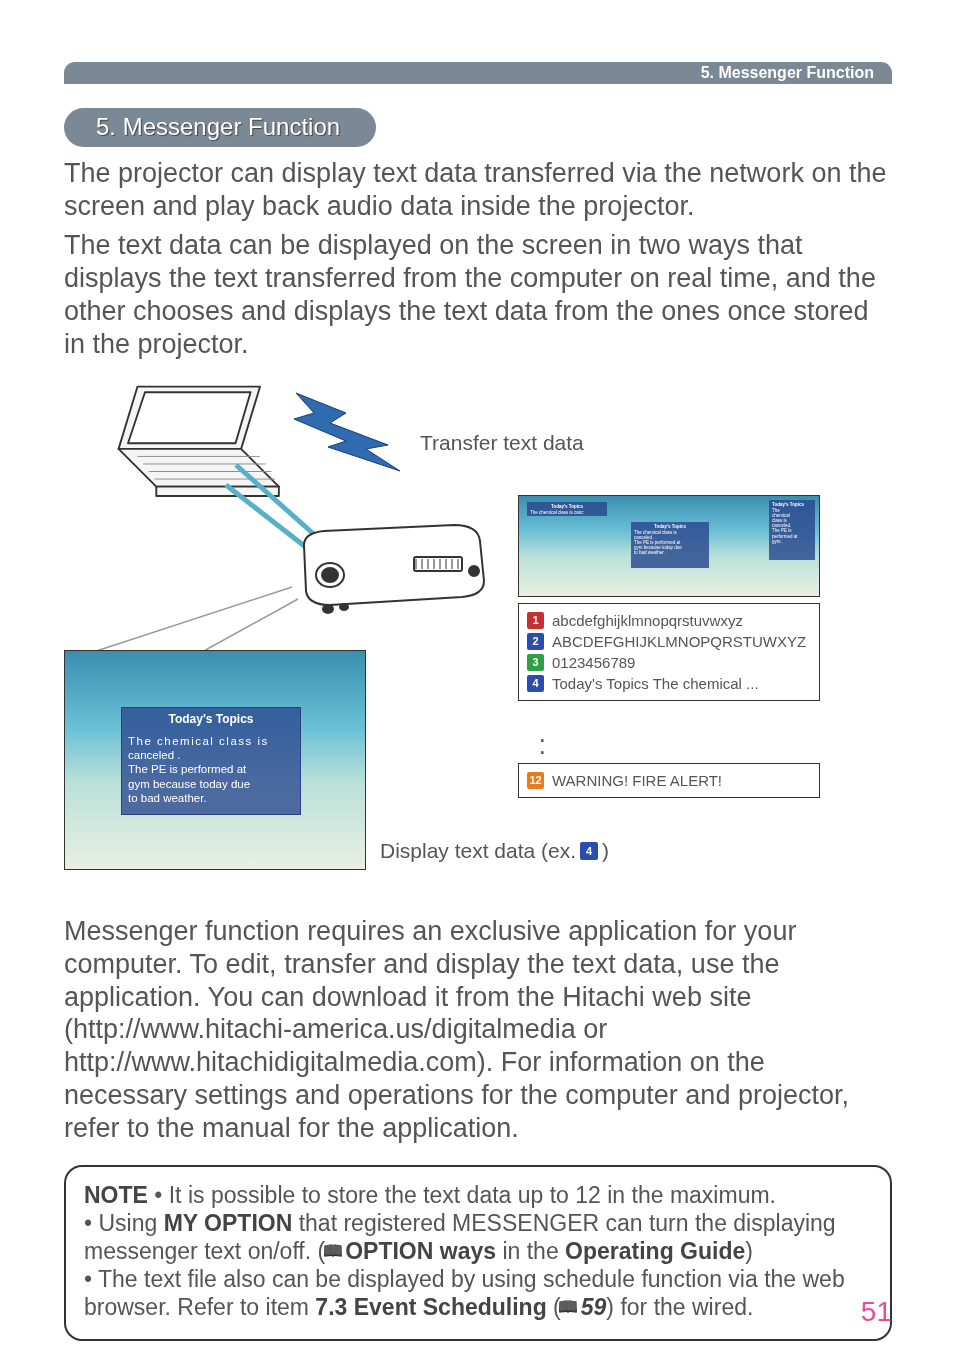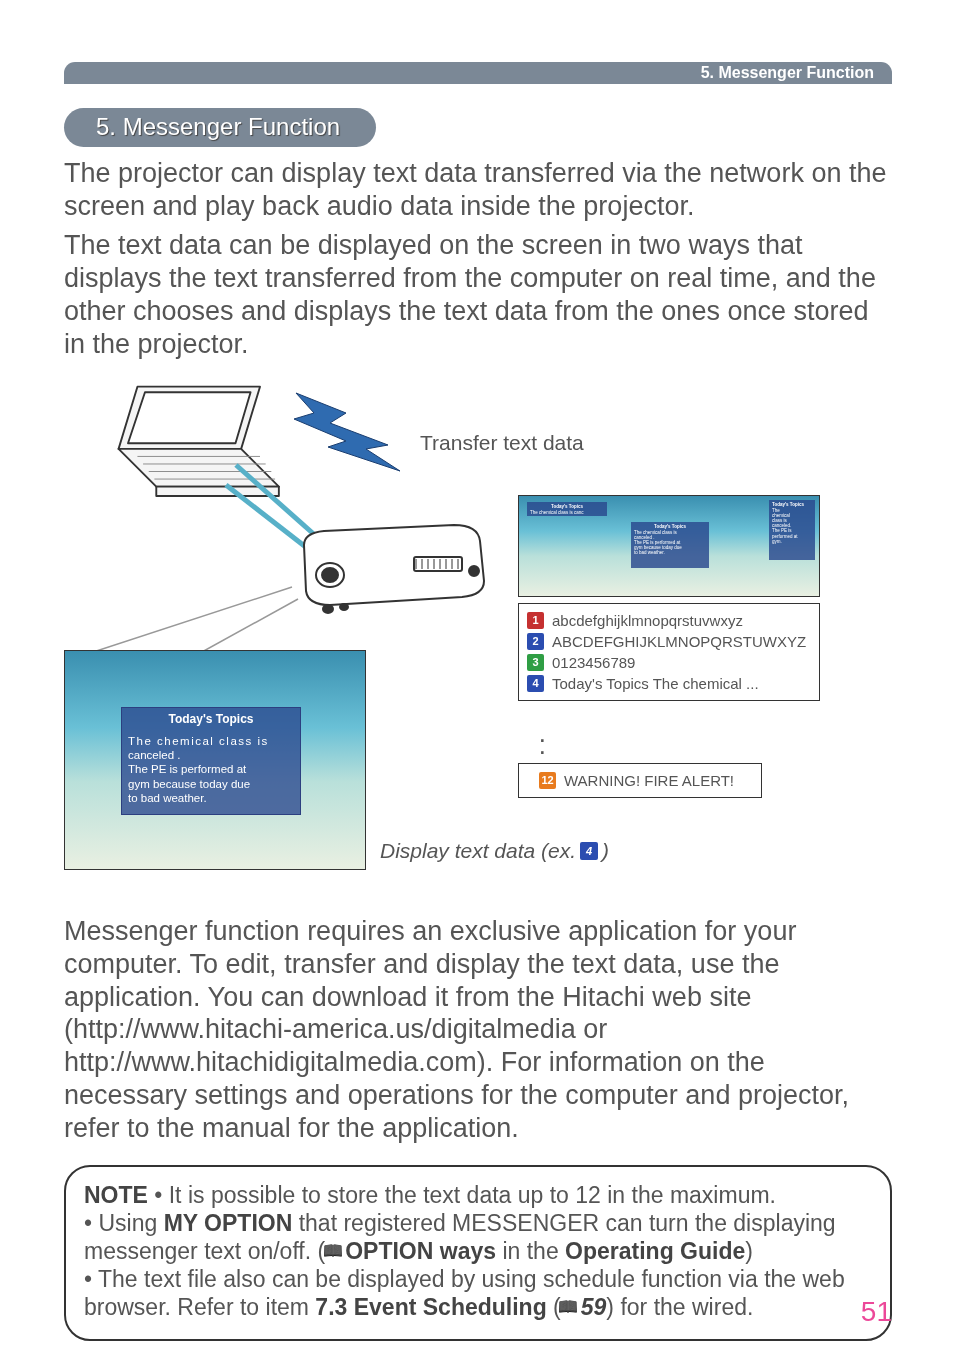--- a/index.html
+++ b/index.html
@@ -171,36 +171,36 @@
   .dots {
     position: absolute;
     left: 474px; top: 358px;
     font-size: 26px; color: #555;
     line-height: 0.48;
     letter-spacing: 0;
   }
   .list-panel2 {
     position: absolute;
     left: 454px; top: 388px;
-    width: 244px;
+    width: 302px;
     border: 1.5px solid #333;
-    padding: 6px 20px;
+    padding: 6px 8px;
     background: #fff;
   }
   .display-label {
     position: absolute;
     left: 316px; top: 464px;
     font-size: 21px; color: #555;
-    display: flex; align-items: center; gap: 4px; font-style: italic;
+    display: flex; align-items: center; gap: 4px;
   }
   .display-label .badge { width: 18px; height: 18px; font-size: 11px; }
   
   .note-box {
     border: 2.5px solid #333;
-    border-radius: 26px;
+    border-radius: 18px;
     padding: 14px 18px 18px;
     font-size: 23px;
     line-height: 1.22;
     color: #555;
     margin-top: 20px;
   }
   .note-box strong { color: #444; }
   .book-icon {
     display: inline-block;
     width: 20px; height: 16px;

